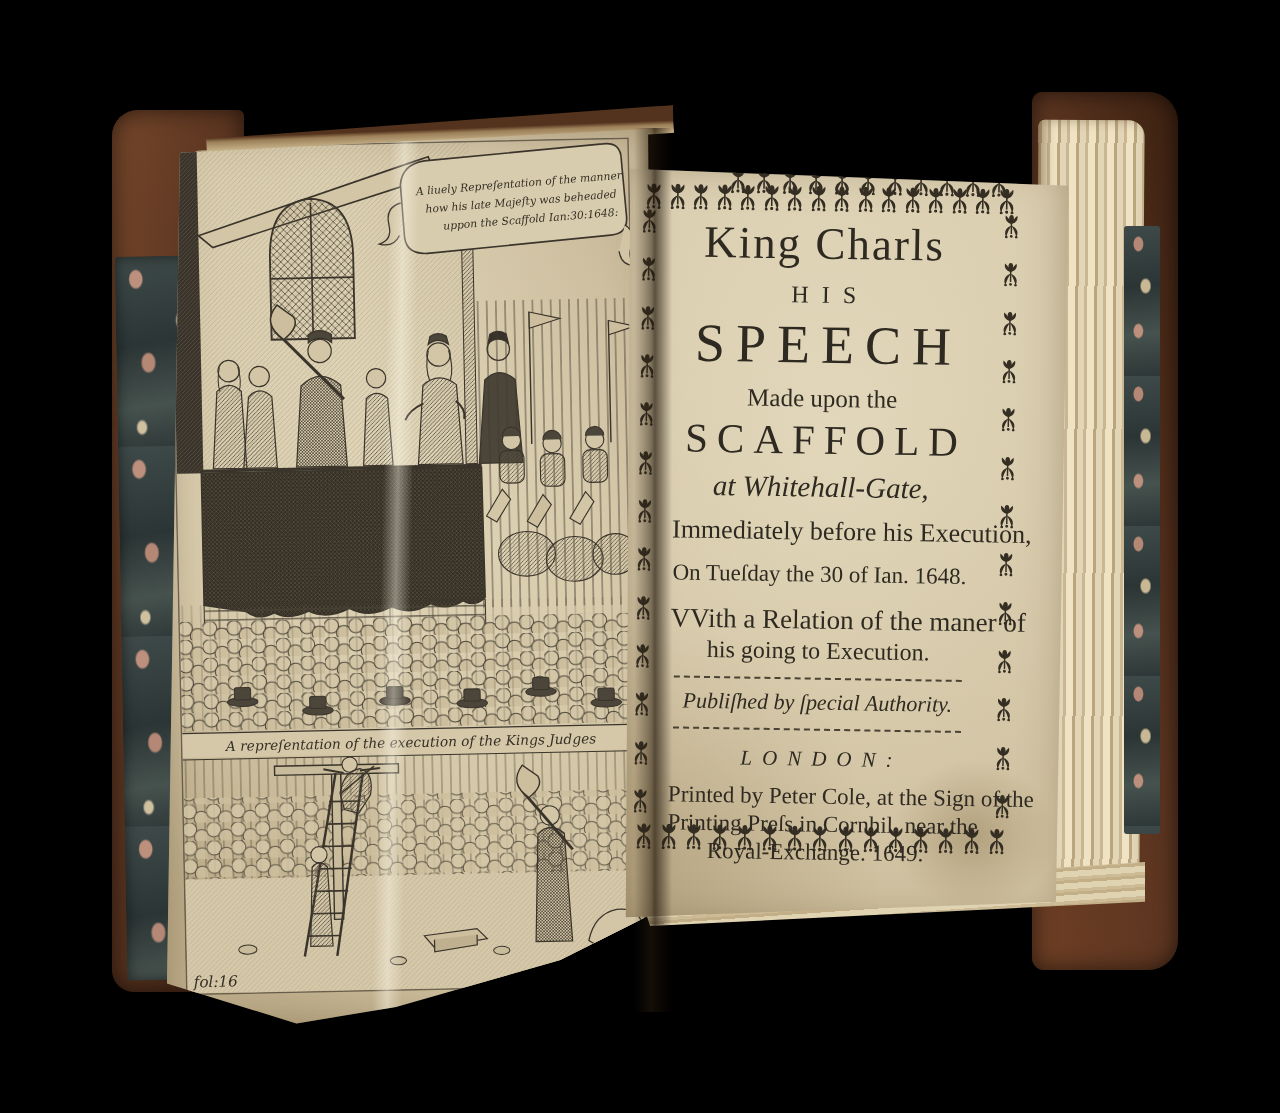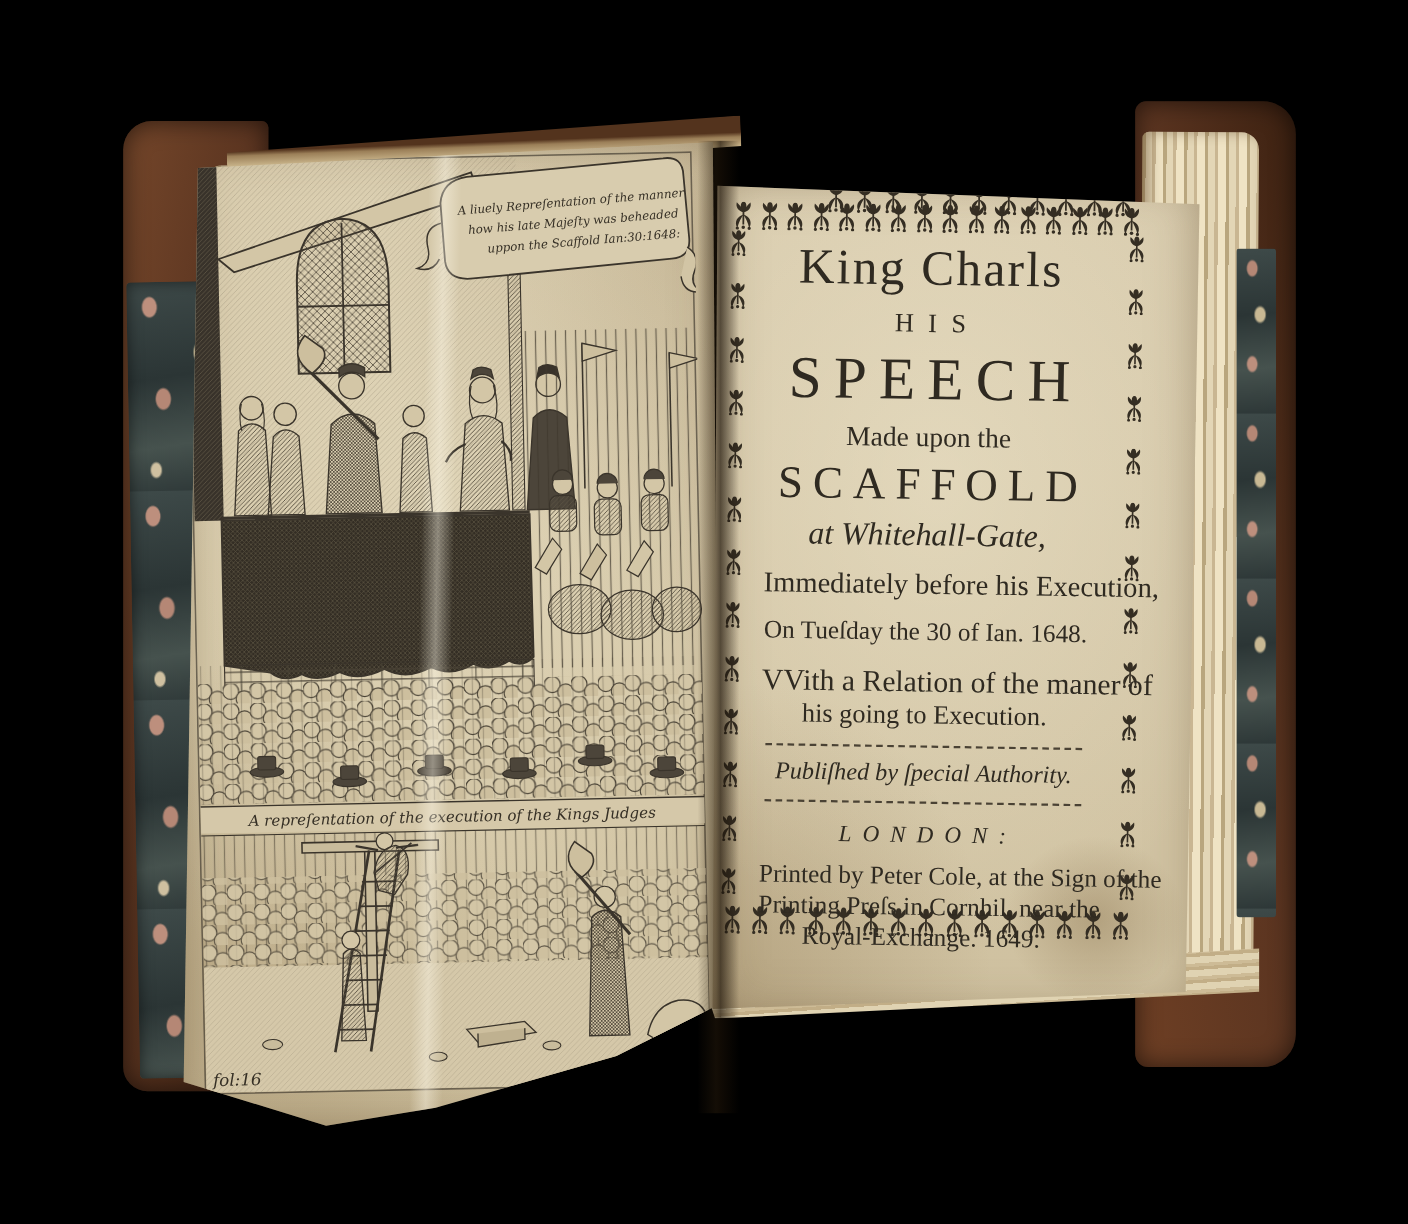--- a/index.html
+++ b/index.html
@@ -55,21 +55,21 @@
   
   .page{position:absolute;
     background:
       radial-gradient(120% 90% at 50% 38%, rgba(255,250,228,.28), transparent 62%),
       radial-gradient(70% 50% at 14% 88%, rgba(115,88,48,.22), transparent 70%),
       radial-gradient(80% 55% at 92% 12%, rgba(115,88,48,.18), transparent 72%),
       linear-gradient(#d8cbac,#cec09e);
     box-shadow:inset 0 0 46px rgba(92,68,36,.5);}
   .page-left{left:162px;top:122px;width:498px;height:905px;z-index:3;
     clip-path:polygon(3.6% 3.4%,97.6% .8%,98.8% 87.4%,80% 92.6%,47% 97.8%,27% 99.6%,1% 95.2%);}
-  .page-right{left:646px;top:158px;width:448px;height:770px;z-index:3;
+  .page-right{left:624px;top:158px;width:448px;height:770px;z-index:3;
     clip-path:polygon(1.4% 1.4%,99.2% 3.6%,96.4% 96.6%,.4% 98.6%);
     background:
       radial-gradient(26% 14% at 78% 88%, rgba(110,84,46,.30), transparent 70%),
       radial-gradient(120% 90% at 46% 36%, rgba(255,250,228,.30), transparent 62%),
       radial-gradient(70% 50% at 8% 95%, rgba(115,88,48,.25), transparent 70%),
       linear-gradient(#d9ccae,#cfc1a0);}
   .crease{position:absolute;left:44%;top:0;width:30px;height:100%;z-index:4;pointer-events:none;
     background:linear-gradient(90deg,transparent,rgba(255,250,235,.42),transparent);
     transform:rotate(1.2deg);}
 

